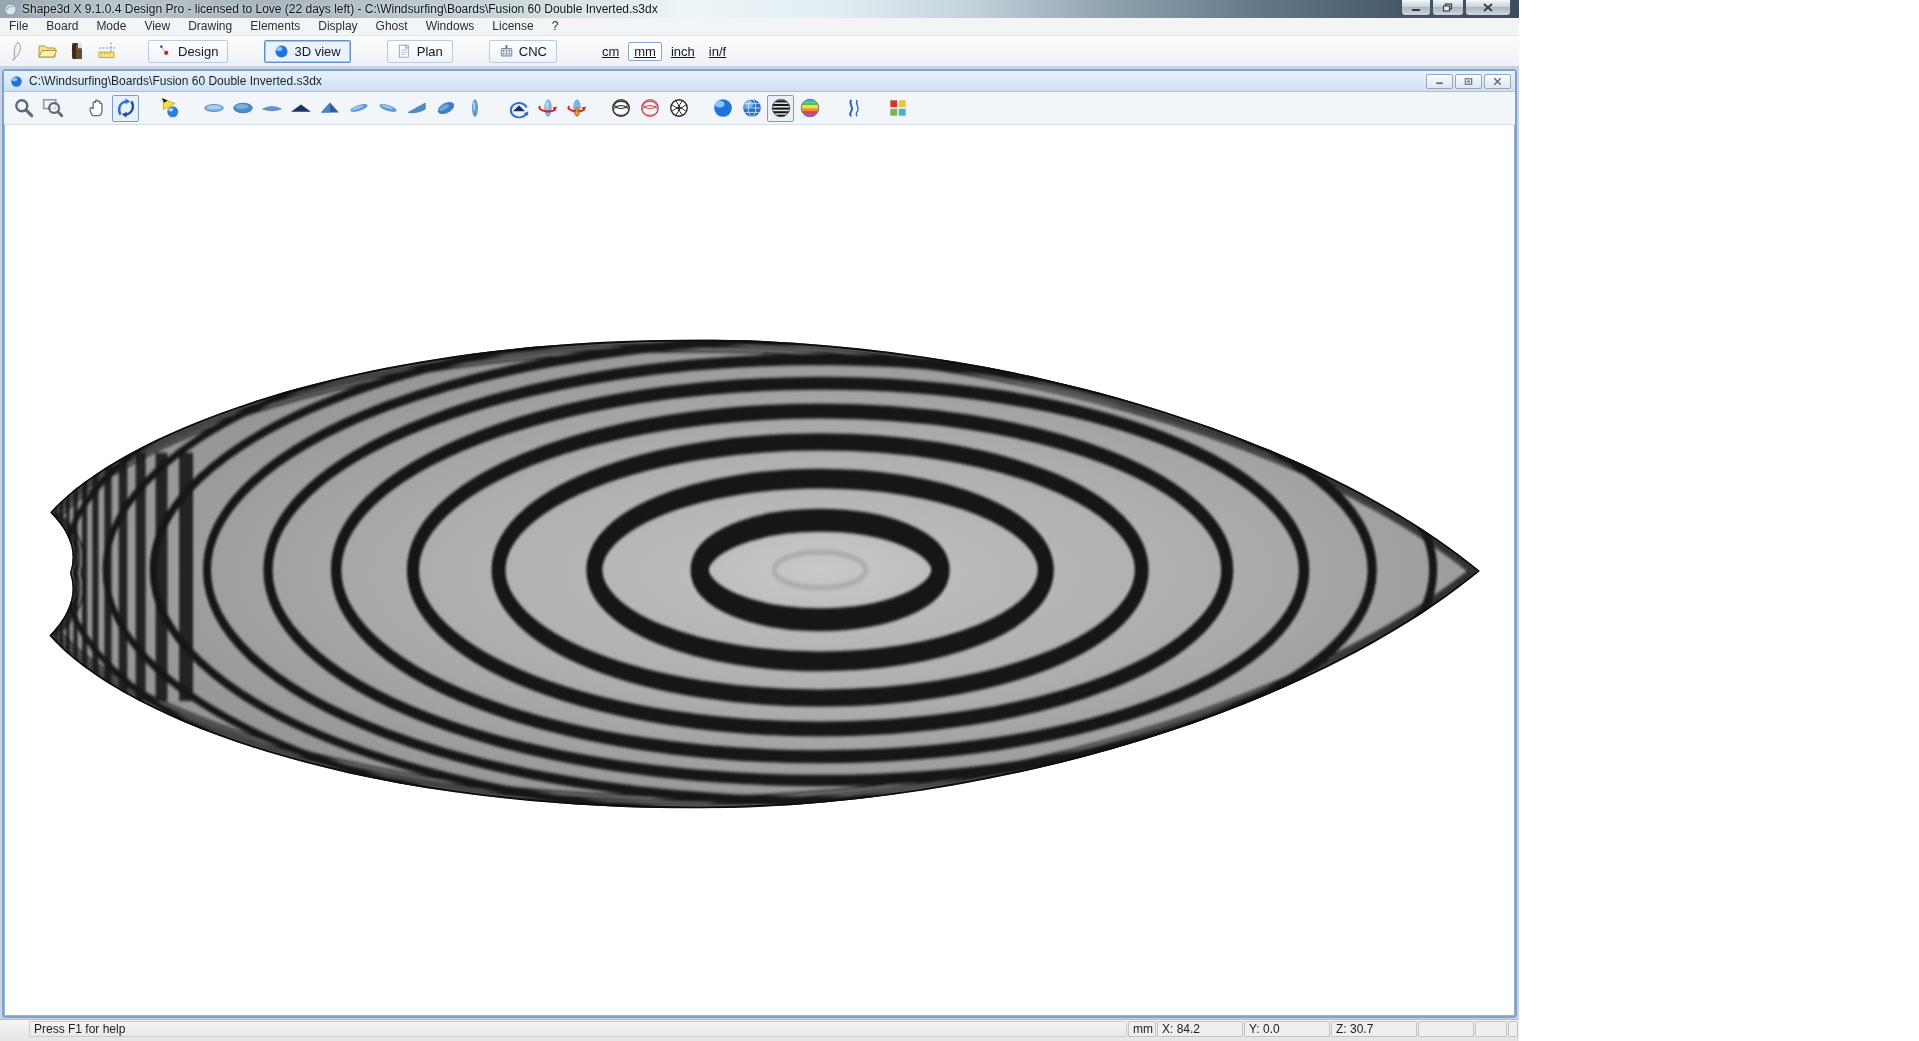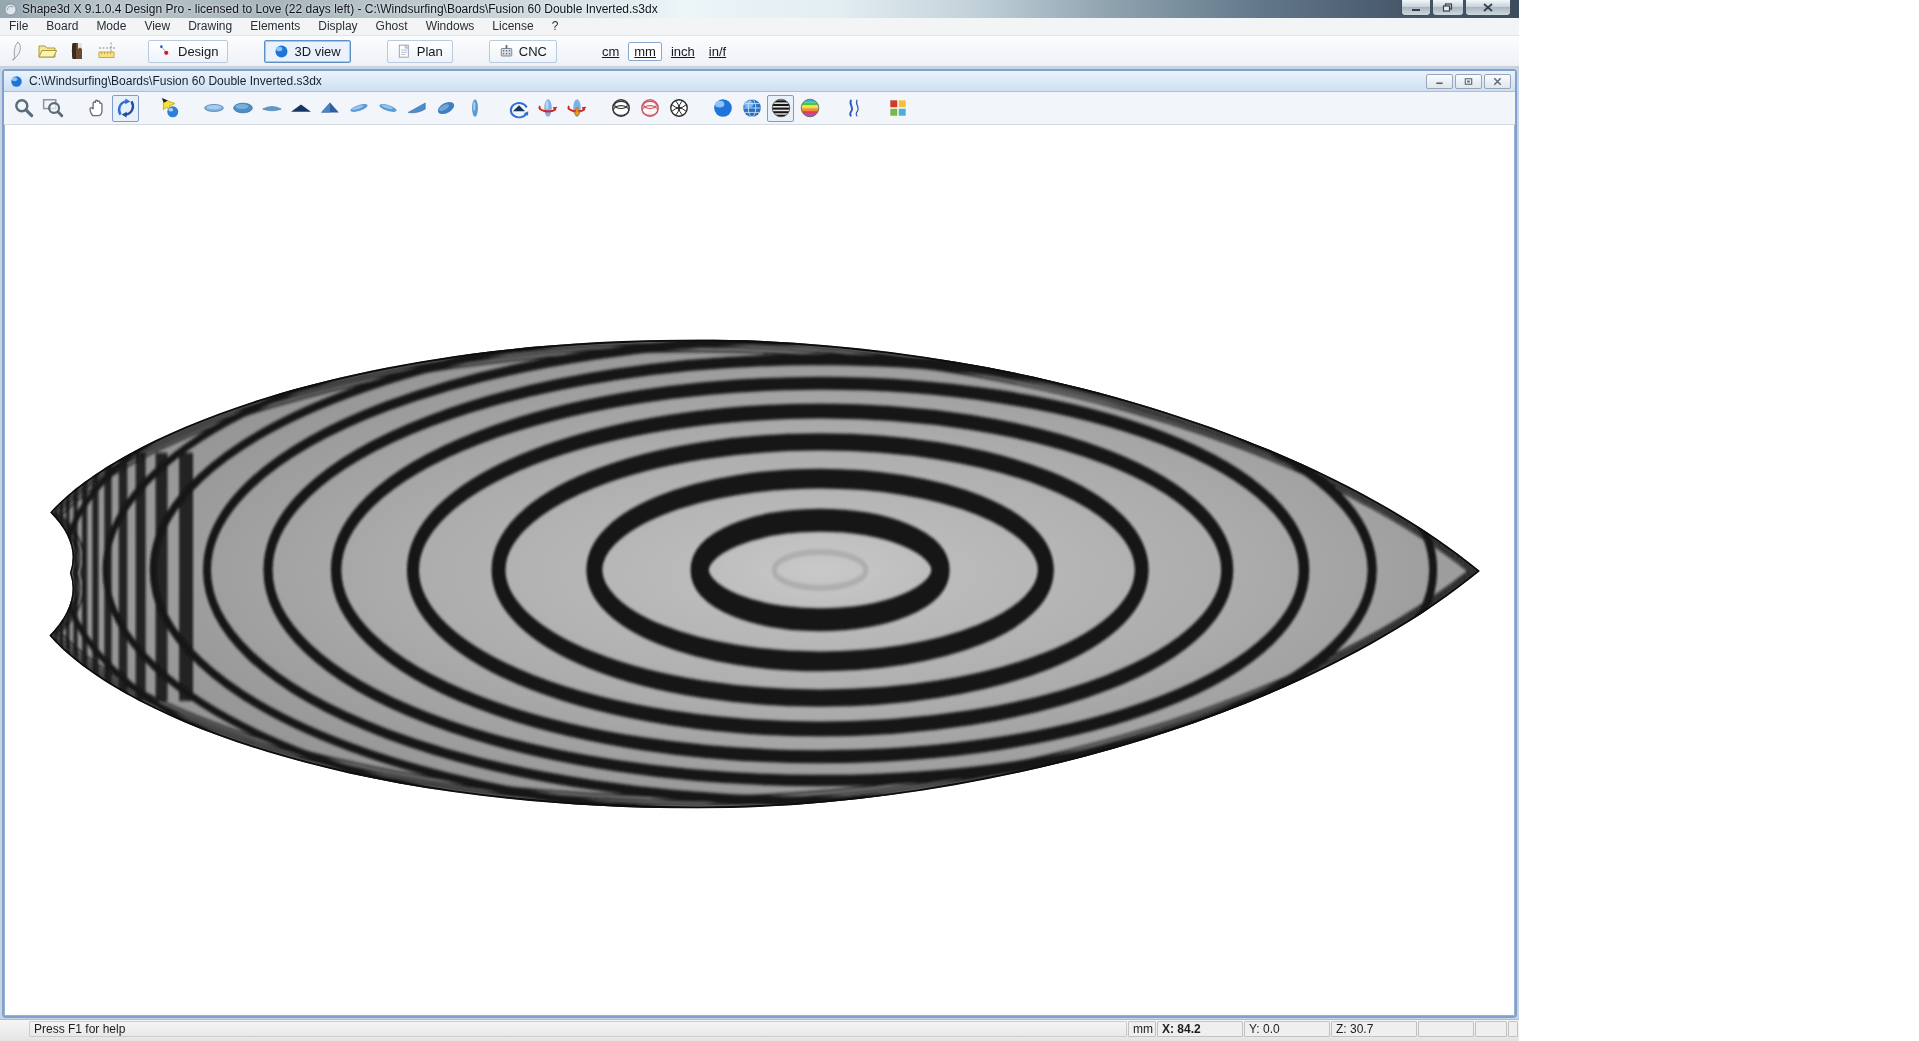--- a/index.html
+++ b/index.html
@@ -518,21 +518,21 @@
             </g>
           </svg>
         </div>
     </div>
   </div>
 
   <div class="statusbar">
     <div class="status-cell status-help">Press F1 for help</div>
     <div id="statusCells" style="display:flex;">
         <div class="status-cell" style="width: 28px;">mm</div>
-        <div class="status-cell" style="width: 86px; font-weight: bold;">X: 84.2</div>
+        <div class="status-cell" style="width: 86px;">X: 84.2</div>
         <div class="status-cell" style="width: 86px;">Y: 0.0</div>
         <div class="status-cell" style="width: 86px;">Z: 30.7</div>
         <div class="status-cell" style="width: 56px;"></div>
         <div class="status-cell" style="width: 32px;"></div>
         <div class="status-cell" style="width: 8px;"></div>
       </div>
   </div>
 
 </div>
 

